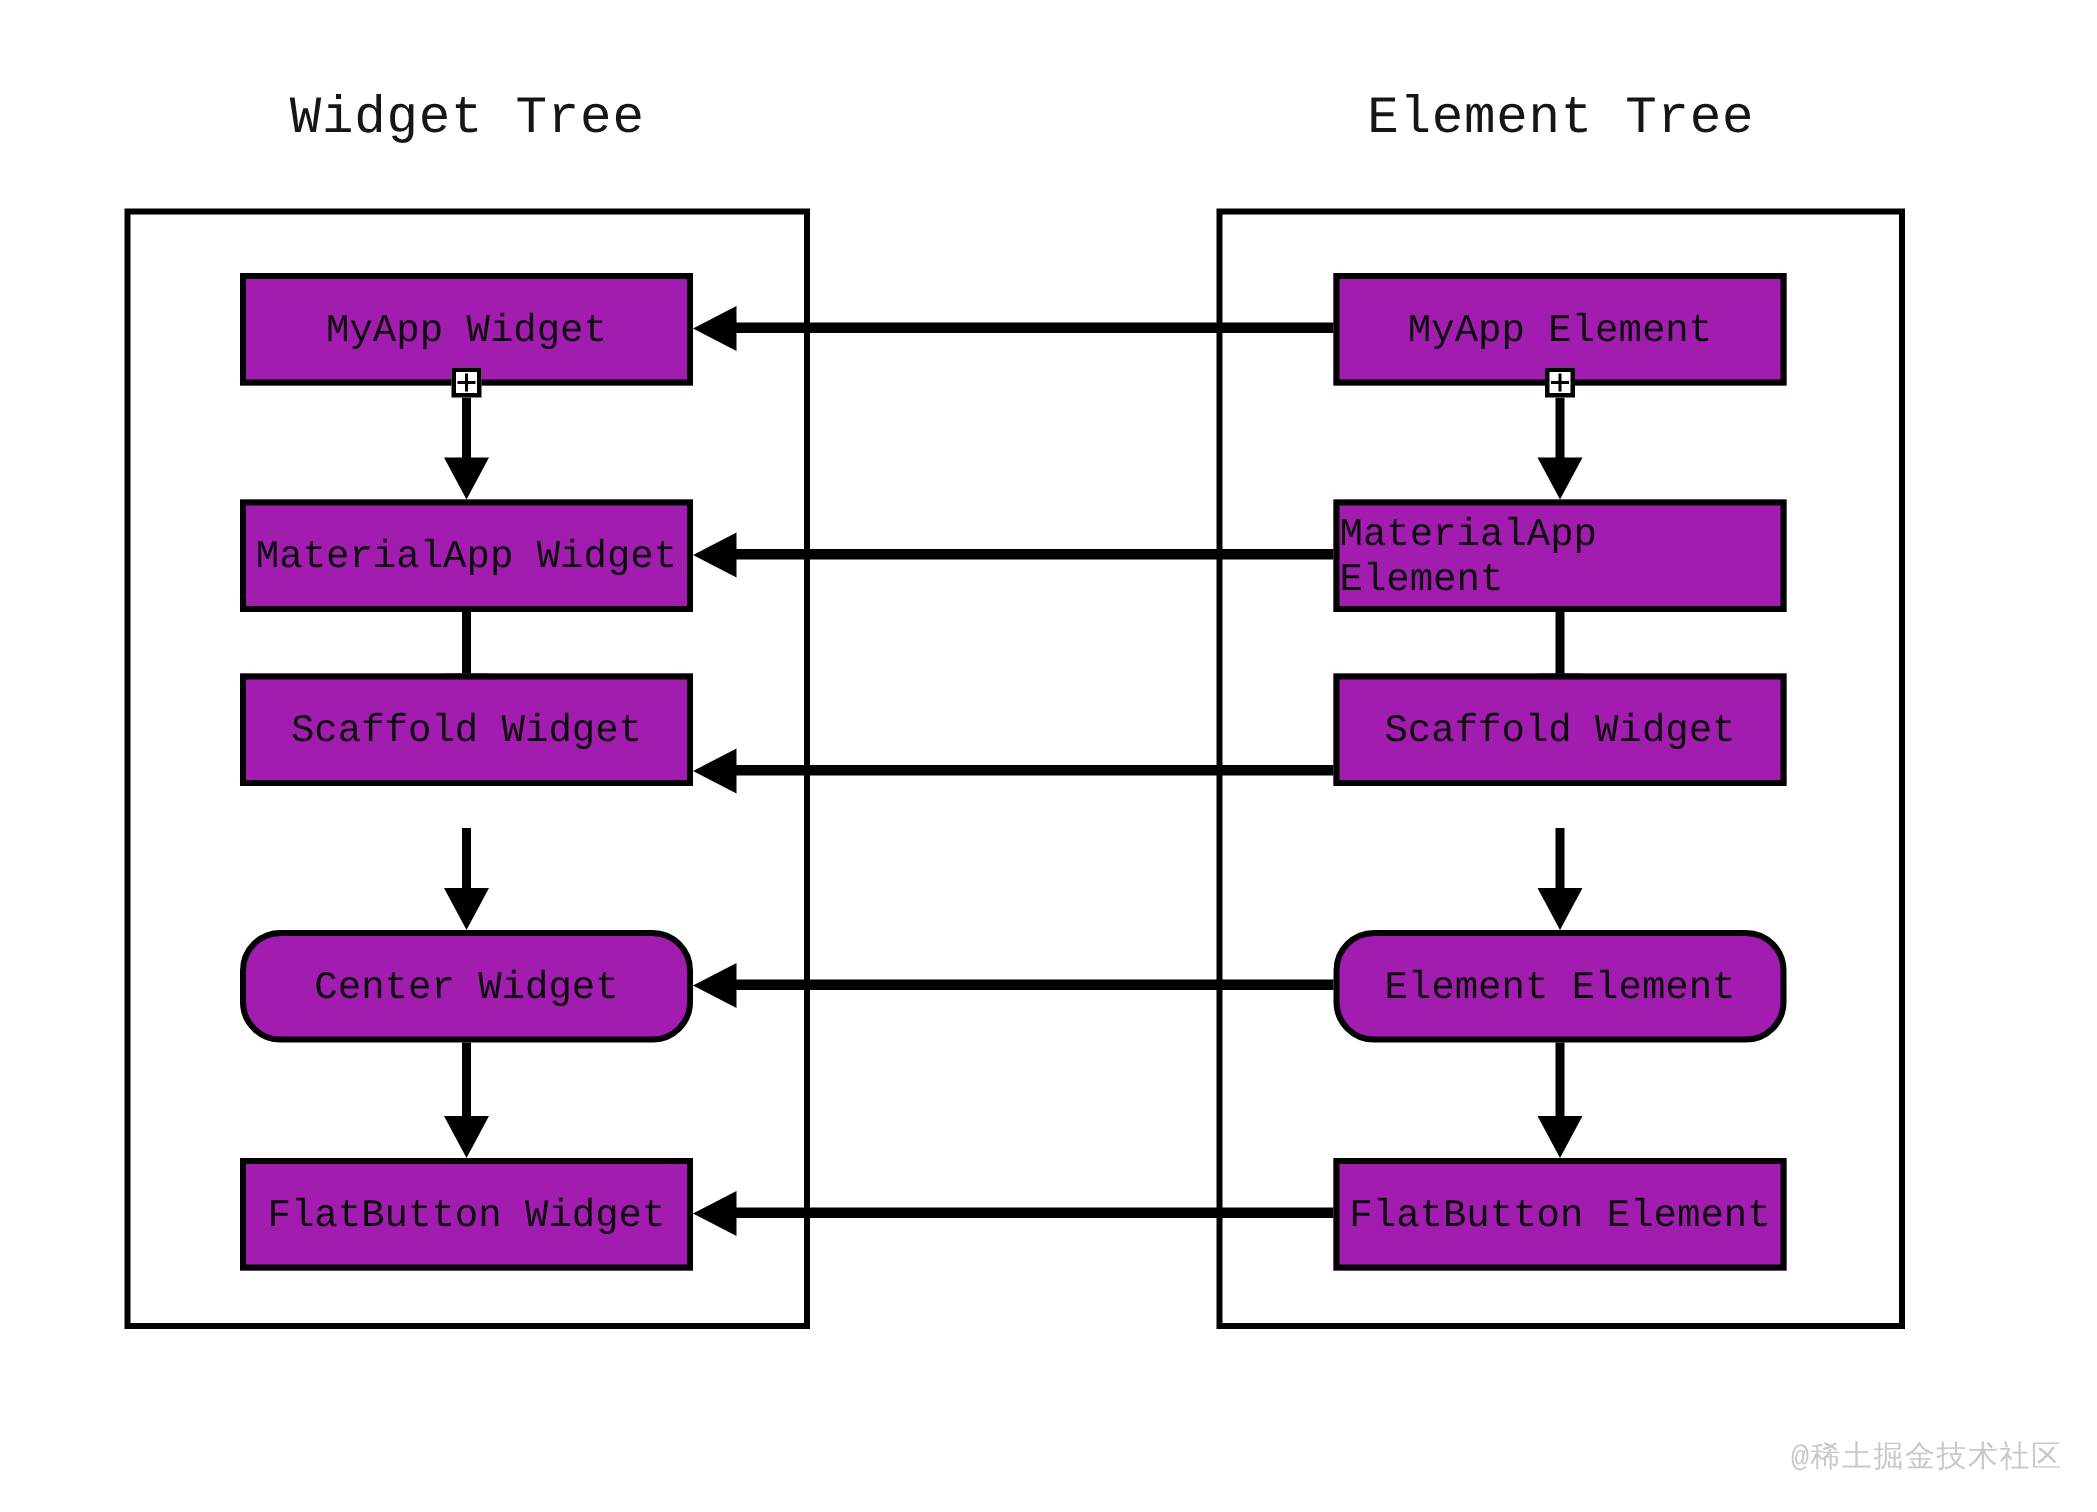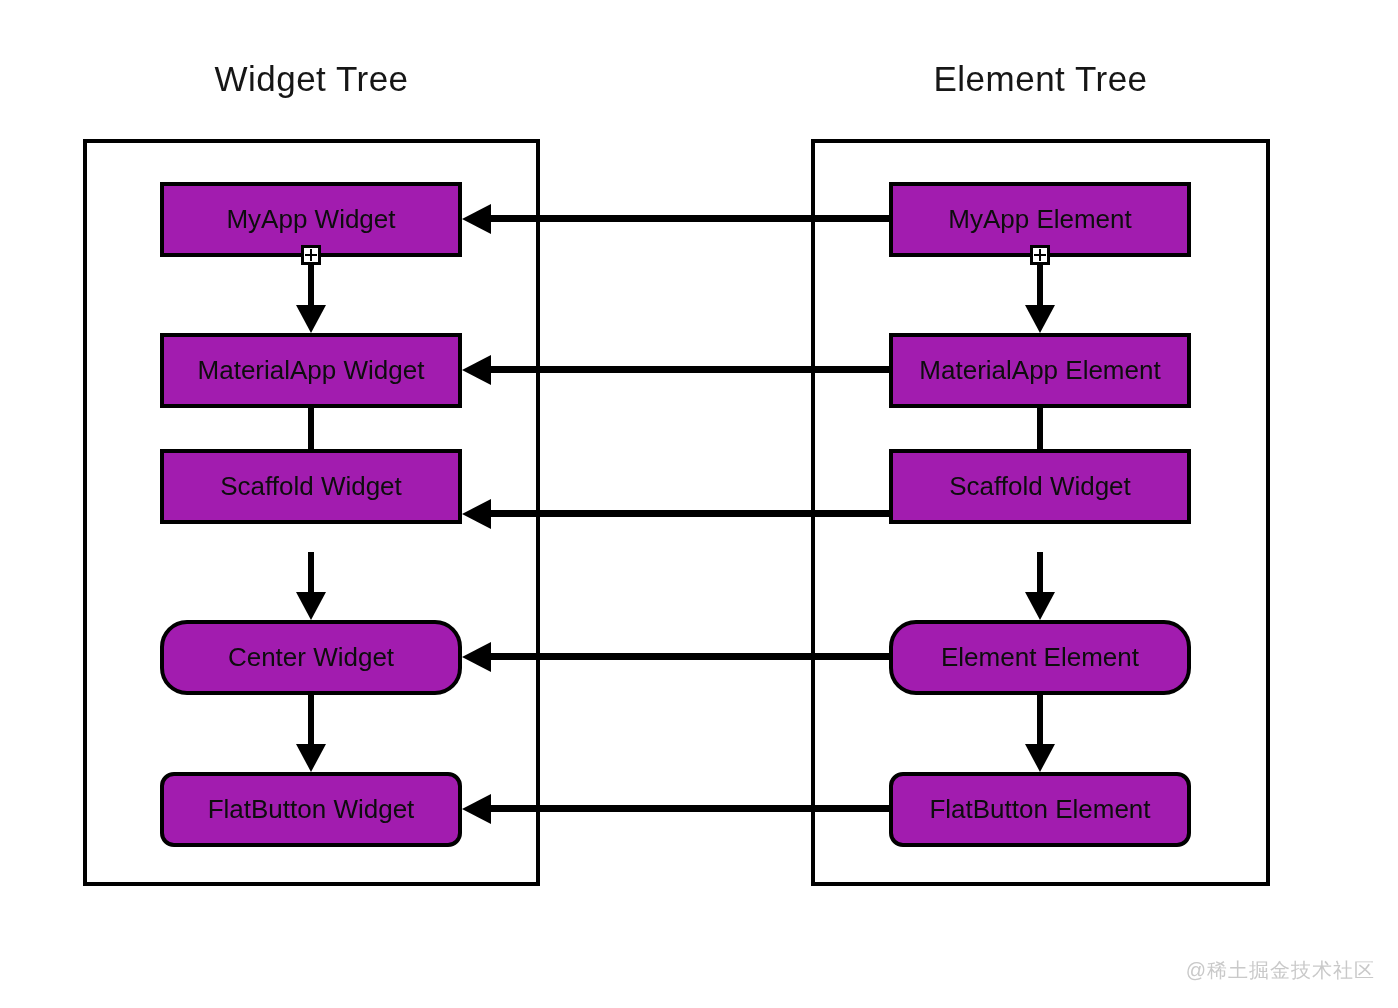--- a/index.html
+++ b/index.html
@@ -6,21 +6,21 @@
   html, body {
     margin: 0;
     padding: 0;
     background: #ffffff;
   }
   .canvas {
     position: relative;
     width: 1398px;
     height: 1008px;
     background: #ffffff;
-    font-family: Liberation Sans, sans-serif;
+    font-family: Liberation Mono, monospace;
     color: #111111;
     overflow: hidden;
   }
   .tree-title {
     position: absolute;
     top: 58px;
     height: 42px;
     font-size: 35px;
     font-weight: 500;
     letter-spacing: 0.5px;
@@ -56,21 +56,21 @@
     font-weight: 500;
     color: #0d0d0d;
     z-index: 3;
   }
   .col-left  .node { left: 160px; }
   .col-right .node { left: 889px; } 
   .node.r1 { top: 182px; }
   .node.r2 { top: 333px; }
   .node.r3 { top: 449px; }
   .node.r4 { top: 620px; border-radius: 27px; }
-  .node.r5 { top: 772px; border-radius: 14px; }
+  .node.r5 { top: 772px; }
 
   
   .varrow {
     position: absolute;
     width: 30px;
     z-index: 2;
   }
   .varrow .stem {
     position: absolute;
     left: 12px;

